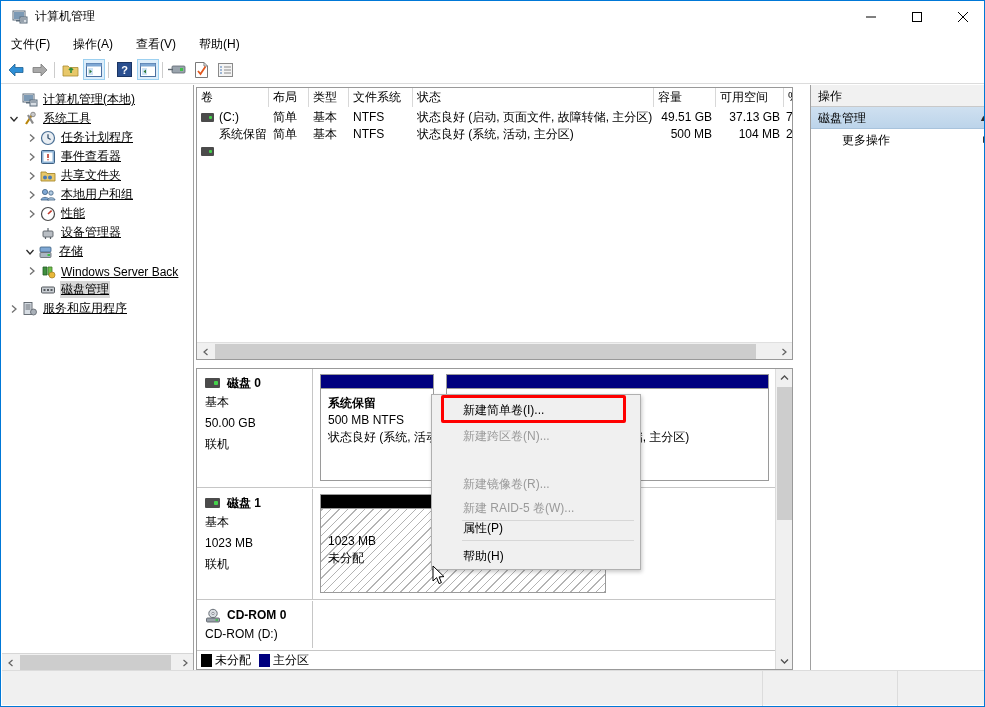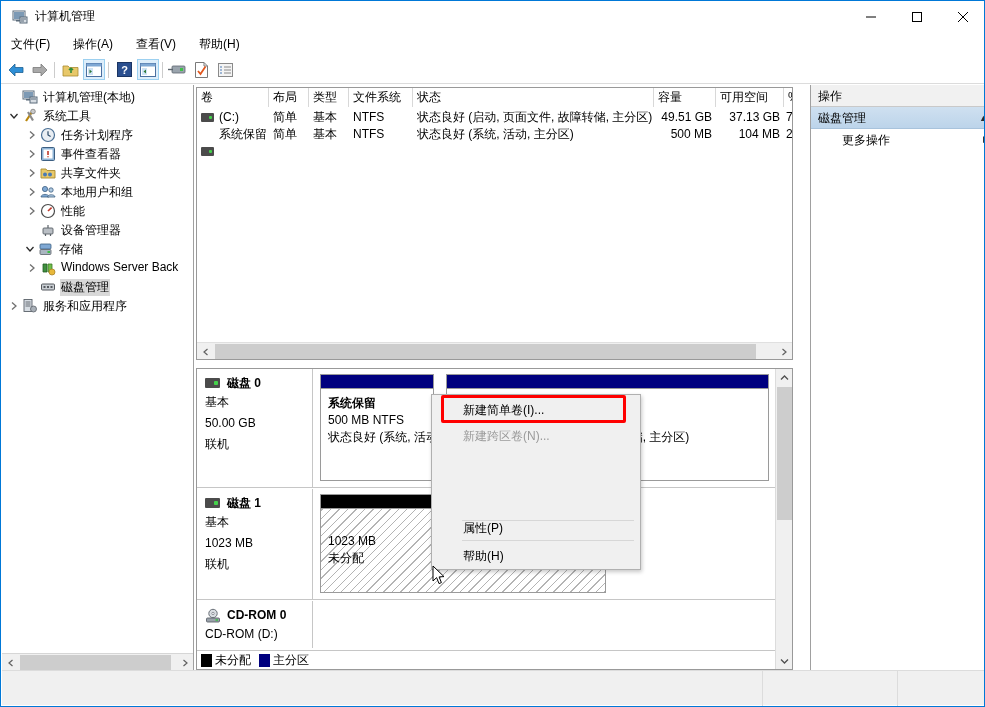--- a/index.html
+++ b/index.html
@@ -78,23 +78,23 @@
     position: absolute; left: 1px; top: 84px; width: 192px; height: 587px;
     background: #ffffff;
     border-right: 1px solid #a0a0a0;
   }
   .tree-scroll {
     position: absolute; left: 0; top: 0; width: 191px; height: 568px;
     overflow: hidden;
   }
   .tree-item {
     position: absolute; left: 0; height: 19px;
-    display: flex; align-items: flex-start;
+    display: flex; align-items: flex-end;
     white-space: nowrap;
-    font-size: 12px; color: #000;
+    font-size: 12px; color: #000; text-decoration: underline;
   }
   .tw { 
     width: 16px; height: 16px;
     display: inline-flex; align-items: center; justify-content: center;
     flex: 0 0 16px;
   }
   .tree-ico {
     width: 16px; height: 16px; margin-right: 4px;
     flex: 0 0 16px;
     display: inline-flex; align-items: center; justify-content: center;
@@ -810,20 +810,22 @@
     </div>
     <div class="act-item">
       <span>更多操作</span>
       <span class="arrow">▶</span>
     </div>
   </div>
 
   <div class="ctxmenu">
     <div class="ctx-item" style="top:2px">新建简单卷(I)...</div>
     <div class="ctx-item disabled" style="top:28px">新建跨区卷(N)...</div>
+    <div class="ctx-item disabled" style="top:76px">新建镜像卷(R)...</div>
+    <div class="ctx-item disabled" style="top:100px">新建 RAID-5 卷(W)...</div>
     <div class="ctx-sep" style="top:125px"></div>
     <div class="ctx-item" style="top:120px">属性(P)</div>
     <div class="ctx-sep" style="top:145px"></div>
     <div class="ctx-item" style="top:148px">帮助(H)</div>
   </div>
   <div class="ctx-highlight"></div>
 
   <div class="cursor">
     <svg width="14" height="21" viewBox="0 0 14 21">
       <path d="M1 1 L1 16 L4.6 12.6 L7 18.6 L9.4 17.6 L7.1 11.9 L12 11.6 Z" fill="#ffffff" stroke="#000000" stroke-width="1"></path>

